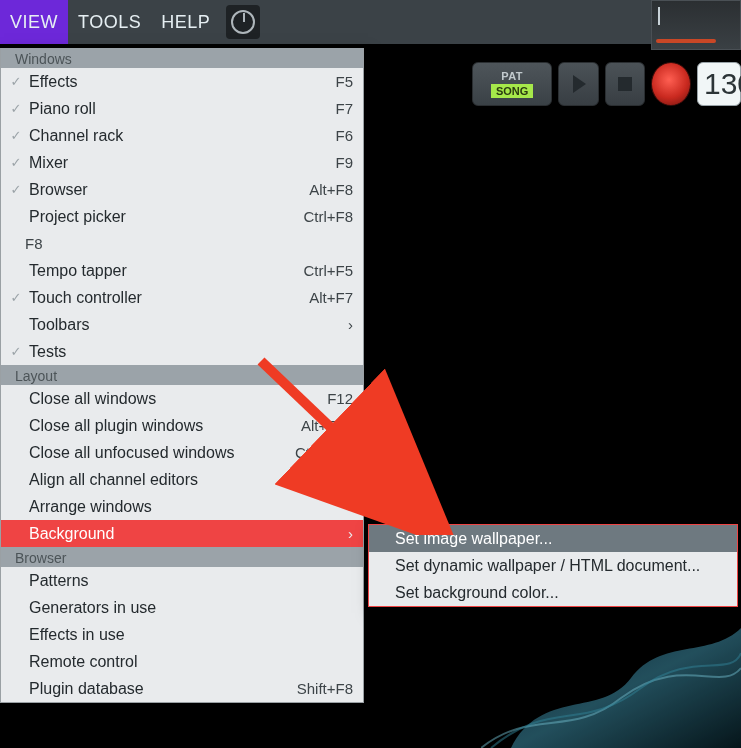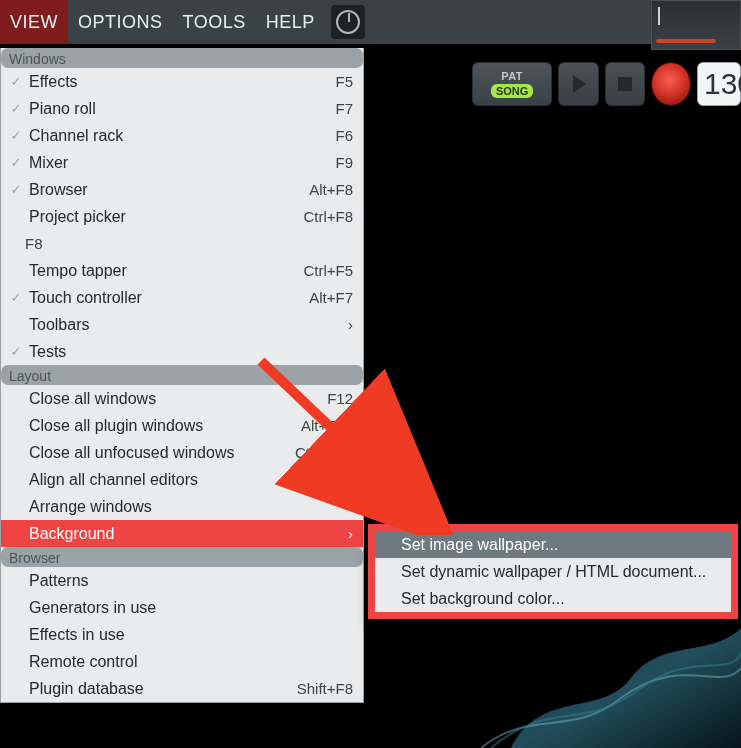--- a/index.html
+++ b/index.html
@@ -23,21 +23,21 @@
     color: #e6eff3;
     font-weight: 500;
     letter-spacing: 0.5px;
   }
   .menubar .menu-item {
     padding: 0 10px;
     line-height: 44px;
     font-size: 18px;
   }
   .menubar .menu-item.active {
-    background: #7f1d1d;
+    background: #6d28d9;
   }
   .knob {
     margin-left: 6px;
     width: 34px; height: 34px;
     background: #1e2225;
     border-radius: 4px;
     display: flex; align-items: center; justify-content: center;
   }
   .knob .k {
     width: 24px; height: 24px; border: 2px solid #aeb6bb; border-radius: 50%;
@@ -65,21 +65,21 @@
   }
   .patsong {
     width: 88px; height: 44px;
     background: linear-gradient(#4e555a,#3a4146);
     border-radius: 6px; border:1px solid #2a2e31;
     display:flex; flex-direction:column; align-items:center; justify-content:center;
     color:#cfd7db; font-size:11px; font-weight:600;
   }
   .patsong .pat { opacity:.9; letter-spacing:.5px; }
   .patsong .song {
-    background:#a6e84a; color:#2a3a10; padding:1px 5px; border-radius:6px;
+    background:#a6e84a; color:#2a3a10; padding:1px 5px; border-radius:0;
     margin-top:2px; font-size:11px;
   }
   .tbtn {
     width:44px; height:44px; border-radius:6px;
     background:linear-gradient(#4b5257,#383e43); border:1px solid #2a2e31;
     display:flex; align-items:center; justify-content:center;
   }
   .play-tri { width:0;height:0;border-left:13px solid #242a2e;border-top:9px solid transparent;border-bottom:9px solid transparent; margin-left:3px;}
   .stop-sq { width:14px;height:14px;background:#242a2e; }
   .rec-btn { width:44px;height:44px;border-radius:50%;
@@ -103,59 +103,58 @@
 
   
   .menu {
     position:absolute; left:0; top:48px; width:364px;
     background:#e9ebed; border:1px solid #9aa0a4; border-top:none;
     box-shadow: 4px 6px 14px rgba(0,0,0,0.5);
     color:#242a2e;
   }
   .section-header {
     background:#9ba3a9; color:#4c5458; font-size:14px;
-    padding:2px 8px; height:20px; line-height:18px;border-radius:7px;
+    padding:2px 14px; height:20px; line-height:18px;
   }
   .row {
     display:flex; align-items:center;
     height:27px; padding:0 10px 0 6px;
     font-size:16px;
   }
   .row .check { width:18px; text-align:center; color:#9aa2a7; font-size:13px; }
   .row .label { flex:1; padding-left:4px; }
   .row .shortcut { color:#3d4448; font-size:15px; }
   .row .arrow { color:#3d4448; padding-left:10px; font-size:15px; }
   .row.highlight {
     background:#ef4444; color:#fff;
   }
   .row.highlight .shortcut, .row.highlight .arrow { color:#e9eef1; }
 
   
   .submenu {
     position:absolute; left:368px; top:524px; width:370px;
-    background:#e9ebed; border:7px solid #ef4444;
+    background:#e9ebed; border:1px solid #ef4444;
     box-shadow: 4px 6px 14px rgba(0,0,0,0.5);
     color:#242a2e;
   }
   .submenu .row { padding-left:22px; }
   .submenu .row.highlight { background:#6e7980; color:#fff; }
 
   
   .anno-arrow {
     position:absolute; left:255px; top:355px; width:210px; height:180px;
     pointer-events:none;
   }
 </style>
 </head>
 <body>
 <div id="app">
 
   <div class="menubar">
     <div class="menu-item active">VIEW</div>
-    <div class="menu-item">OPTIONS</div>
     <div class="menu-item">TOOLS</div>
     <div class="menu-item">HELP</div>
     <div class="knob">
         <div class="k"></div>
       </div>
   </div>
 
   <div class="topstrip">
     <div class="ts-tick"></div>
     <div class="ts-underline"></div>

